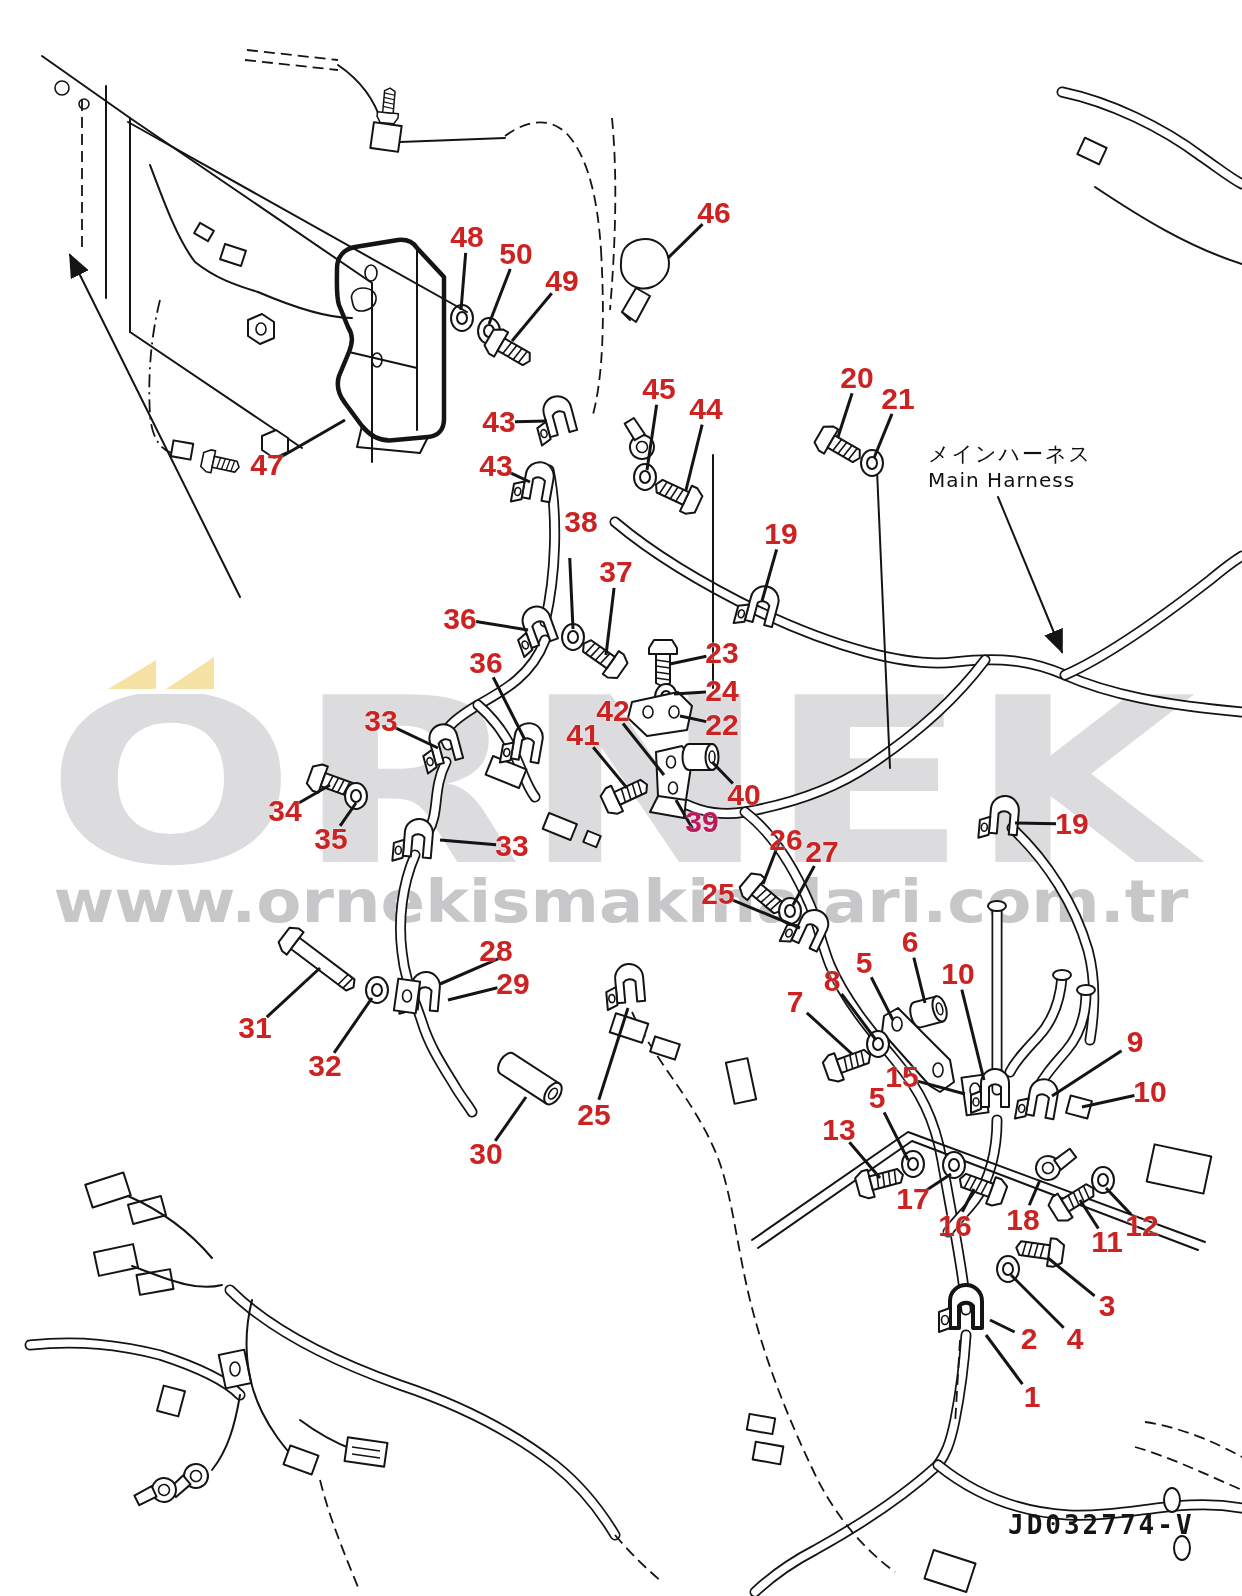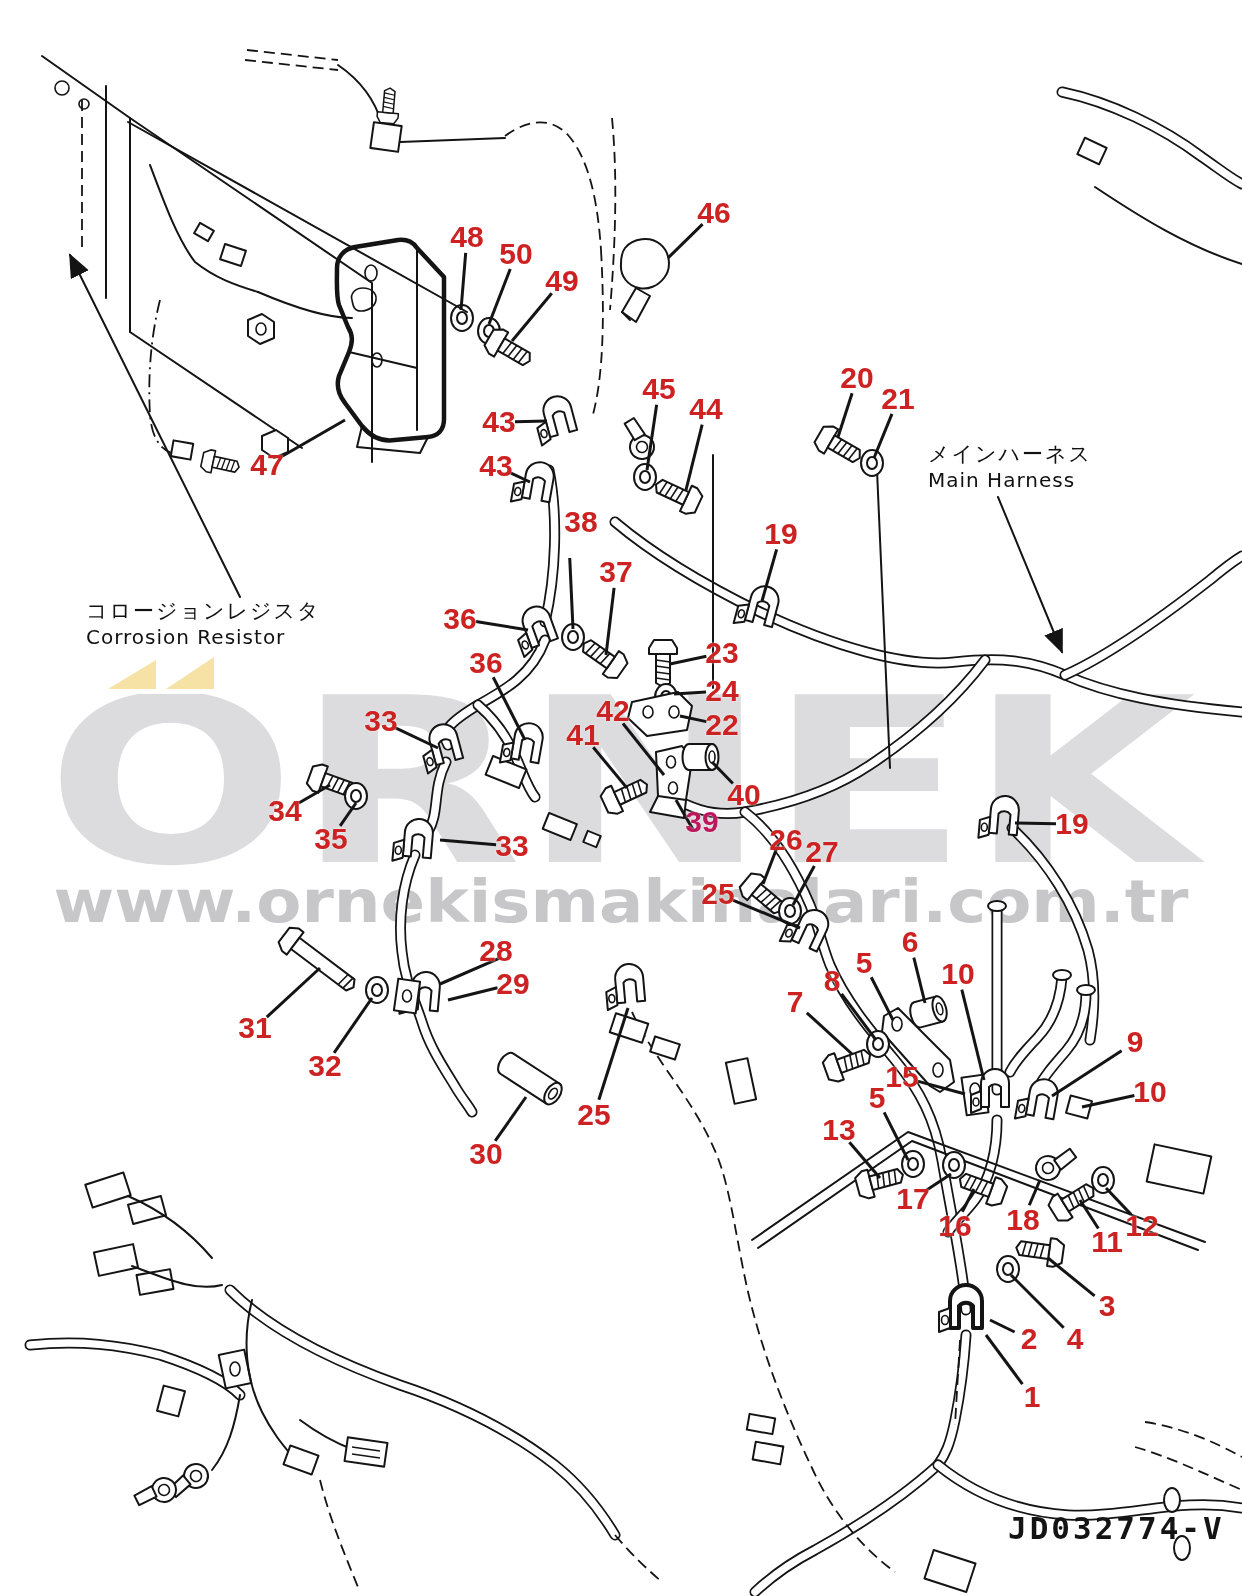--- a/index.html
+++ b/index.html
@@ -5,21 +5,21 @@
   html,body{margin:0;padding:0;background:#ffffff;}
   .stage{position:relative;width:1242px;height:1596px;background:#ffffff;overflow:hidden;
          font-family:"DejaVu Sans",sans-serif;}
   .stage svg{position:absolute;left:0;top:0;}
   .callout{position:absolute;transform:translate(-50%,-50%);color:#cc2222;font-weight:bold;
            font-size:30px;line-height:1;font-family:"Liberation Sans",sans-serif;
            text-shadow:0 0 2px #ffffff;}
   .note{position:absolute;color:#111111;font-family:"DejaVu Sans",sans-serif;}
   .note .jp{font-size:21px;line-height:26px;letter-spacing:2px;white-space:nowrap;}
   .note .en{font-size:20px;line-height:26px;letter-spacing:1px;white-space:nowrap;}
-  .drawing-no{position:absolute;left:1008px;top:1510px;font-size:31px;font-weight:bold;
+  .drawing-no{position:absolute;left:1008px;top:1510px;font-size:26px;font-weight:bold;
               letter-spacing:3px;color:#141414;font-family:"DejaVu Sans Mono",monospace;}
   
   .thin{fill:none;stroke:#141414;stroke-width:2;stroke-linecap:round;stroke-linejoin:round;}
   .thick{fill:none;stroke:#141414;stroke-width:4.5;stroke-linecap:round;stroke-linejoin:round;}
   .tube{fill:none;stroke:#141414;stroke-width:11;stroke-linecap:round;}
   .tube-inner{fill:none;stroke:#ffffff;stroke-width:7.5;stroke-linecap:round;}
   .dash{fill:none;stroke:#141414;stroke-width:1.8;stroke-dasharray:11 6;}
   .dashdot{fill:none;stroke:#141414;stroke-width:1.8;stroke-dasharray:13 5 2 5;}
   .leader{stroke:#141414;stroke-width:3;}
   .wm-brand{font-family:"DejaVu Sans",sans-serif;font-weight:bold;}
@@ -359,24 +359,20 @@
           <line x1="1098.347878538984" y1="1228.5411443939752" x2="1080" y2="1200" class="leader"></line>
           <line x1="1130.9960856334274" y1="1214.3847570575067" x2="1106" y2="1188" class="leader"></line>
           <line x1="1094.5886131408142" y1="1295.9026005213404" x2="1048" y2="1258" class="leader"></line>
           <line x1="1063.6862915010151" y1="1327.6862915010151" x2="1011" y2="1275" class="leader"></line>
           <line x1="1014.6161620986037" y1="1331.9924892275249" x2="990" y2="1320" class="leader"></line>
           <line x1="1022.4664492132246" y1="1384.1504315482591" x2="986" y2="1335" class="leader"></line>
         </g>
   </g>
 </svg>
 
-<div class="note" style="left:86px;top:598px;">
-  <div class="jp">コロージョンレジスタ</div>
-  <div class="en">Corrosion Resistor</div>
-</div>
 <div class="note" style="left:928px;top:441px;">
   <div class="jp">メインハーネス</div>
   <div class="en">Main Harness</div>
 </div>
 <div class="drawing-no">JD032774-V</div>
 
 <div id="callout-layer">
       <div class="callout" style="left: 714px; top: 213px; color: rgb(204, 34, 34);">46</div>
       <div class="callout" style="left: 467px; top: 237px; color: rgb(204, 34, 34);">48</div>
       <div class="callout" style="left: 516px; top: 254px; color: rgb(204, 34, 34); text-align: center;">50</div>

